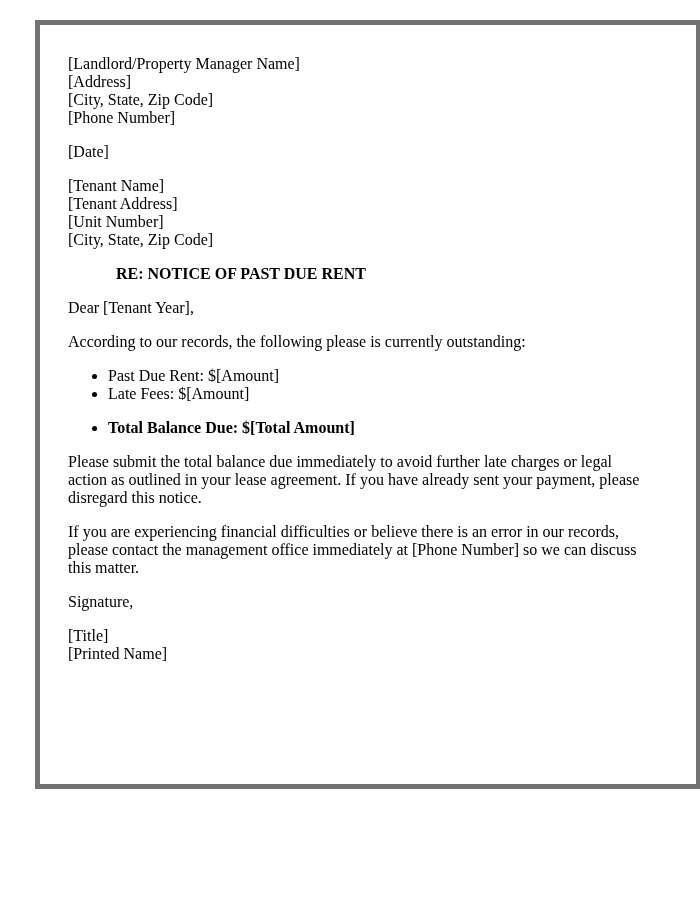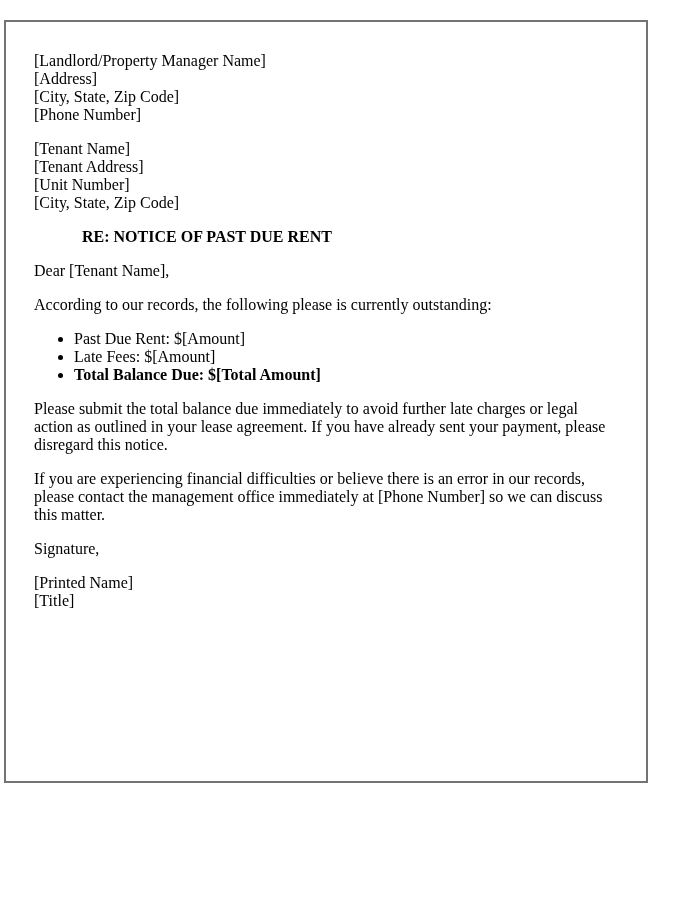--- a/index.html
+++ b/index.html
@@ -1,65 +1,66 @@
 <!DOCTYPE html>
 <html><head>
   <meta charset="utf-8">
   <style>
     html, body { margin: 0; padding: 0; background: #ffffff; }
     body {
       width: 700px; height: 900px; position: relative; overflow: hidden;
       font-family: "Liberation Serif", serif; font-size: 16px; line-height: 18px; color: #000;
     }
     .letter {
-      position: absolute; left: 4px; top: 20px;
+      position: absolute; left: 35px; top: 20px;
       width: 582px; height: 729px;
-      border: 2px solid #737373;
-      padding: 30px 30px 0 28px;
+      border: 5px solid #737373;
+      padding: 30px 46px 0 28px;
     }
     .block { margin: 0 0 16px 0; }
     .line { display: block; }
     .re { font-weight: bold; margin-left: 48px; }
     ul { margin: 0 0 16px 0; padding-left: 40px; }
     li { margin: 0; }
-    li.bold { font-weight: bold; }
+    li.bold { font-weight: bold; margin-top: 16px; }
   </style>
 </head>
 <body>
 
 <div class="letter">
   <div class="block">
     <span class="line">[Landlord/Property Manager Name]</span>
     <span class="line">[Address]</span>
     <span class="line">[City, State, Zip Code]</span>
     <span class="line">[Phone Number]</span>
   </div>
 
+  <div class="block">[Date]</div>
 
   <div class="block">
     <span class="line">[Tenant Name]</span>
     <span class="line">[Tenant Address]</span>
     <span class="line">[Unit Number]</span>
     <span class="line">[City, State, Zip Code]</span>
   </div>
 
   <div class="block re">RE: NOTICE OF PAST DUE RENT</div>
 
-  <div class="block">Dear [Tenant Name],</div>
+  <div class="block">Dear [Tenant Year],</div>
 
   <p class="block">According to our records, the following please is currently outstanding:</p>
 
   <ul>
     <li>Past Due Rent: $[Amount]</li>
     <li>Late Fees: $[Amount]</li>
     <li class="bold">Total Balance Due: $[Total Amount]</li>
   </ul>
 
   <p class="block">Please submit the total balance due immediately to avoid further late charges or legal action as outlined in your lease agreement. If you have already sent your payment, please disregard this notice.</p>
   <p class="block">If you are experiencing financial difficulties or believe there is an error in our records, please contact the management office immediately at [Phone Number] so we can discuss this matter.</p>
 
   <div class="block">Signature,</div>
 
   <div class="block">
+    <span class="line">[Title]</span>
     <span class="line">[Printed Name]</span>
-    <span class="line">[Title]</span>
   </div>
 </div>
 
 </body></html>

